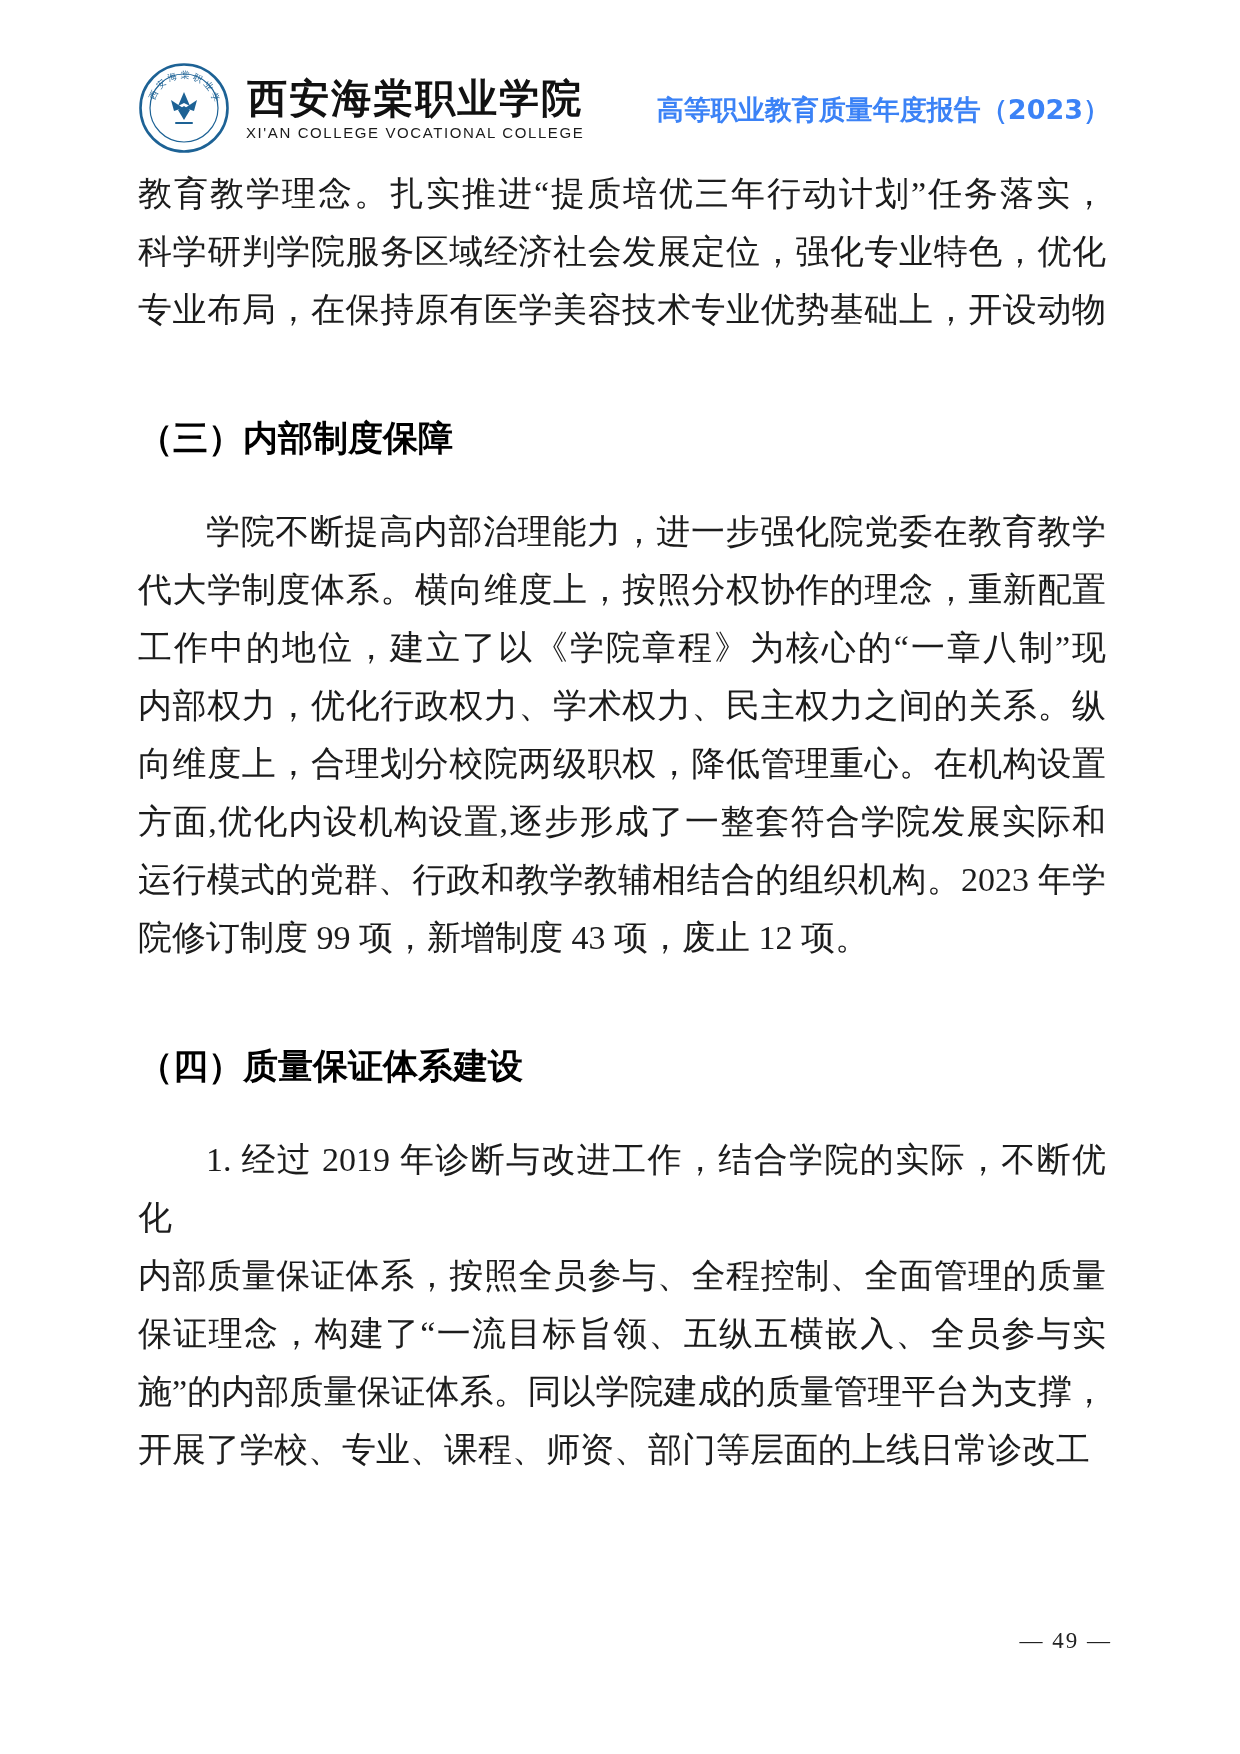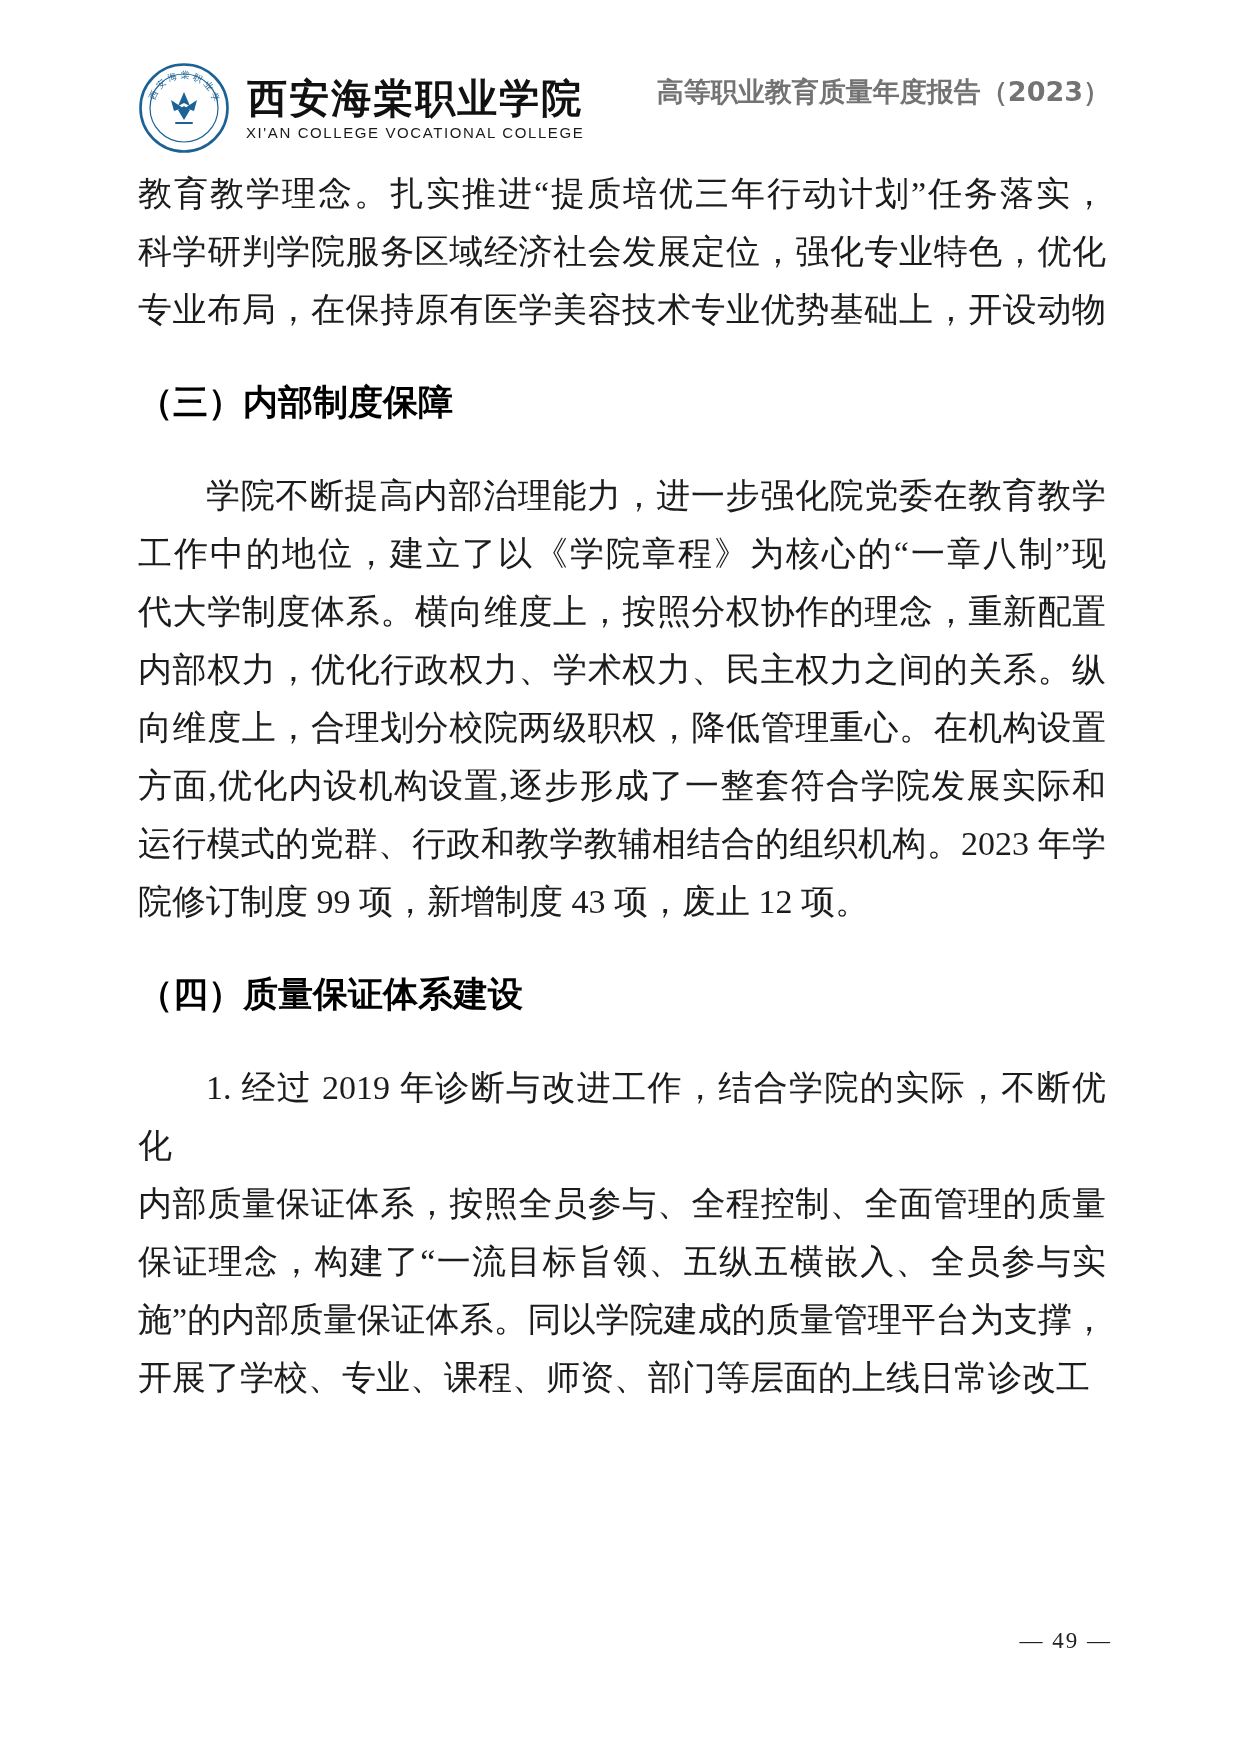--- a/index.html
+++ b/index.html
@@ -26,42 +26,42 @@
     letter-spacing:2px;color:#111;white-space:nowrap;
   }
   .en-name{
     font-family:"Liberation Sans","DejaVu Sans",sans-serif;
     font-size:15px;letter-spacing:1.6px;color:#1a1a1a;
     margin-top:4px;white-space:nowrap;
   }
   .report-title{
     margin-left:auto;
     font-family:"DejaVu Sans","Liberation Sans",sans-serif;
-    font-weight:bold;font-size:27px;color:#737373;
-    white-space:nowrap;align-self:flex-start;margin-top:12px;
+    font-weight:bold;font-size:27px;color:#3b82f6;
+    white-space:nowrap;align-self:flex-start;margin-top:30px;
   }
   
   .body-text{
     position:absolute;top:165px;left:138px;width:968px;
     font-size:34px;line-height:58px;color:#1c1c1c;
   }
   .para{margin:0;}
   .line{
     text-align:justify;
     -moz-text-align-last:justify;
     text-align-last:justify;
     white-space:normal;
   }
   .line.last{
     -moz-text-align-last:left;
     text-align-last:left;
   }
   .line.indent{text-indent:2em;}
   .sec-heading{
-    margin:42px 0 44px 0;
+    margin:78px 0 44px 0;
     font-family:"DejaVu Sans","Liberation Sans",sans-serif;
     font-weight:bold;font-size:35px;line-height:42px;color:#000;
   }
   .para + .para, .sec-heading + .para{margin-top:0;}
   
   .footer{
     position:absolute;top:1628px;right:128px;
     font-family:"Liberation Serif","DejaVu Serif",serif;
     font-size:23px;color:#222;letter-spacing:2px;text-align:center;
   }
@@ -100,22 +100,22 @@
 
   <div class="body-text">
       <div class="para">
         <div class="line">教育教学理念。扎实推进“提质培优三年行动计划”任务落实，</div>
         <div class="line">科学研判学院服务区域经济社会发展定位，强化专业特色，优化</div>
         <div class="line">专业布局，在保持原有医学美容技术专业优势基础上，开设动物</div>
       </div>
       <h2 class="sec-heading">（三）内部制度保障</h2>
       <div class="para">
         <div class="line indent">学院不断提高内部治理能力，进一步强化院党委在教育教学</div>
+        <div class="line">代大学制度体系。横向维度上，按照分权协作的理念，重新配置</div>
         <div class="line">工作中的地位，建立了以《学院章程》为核心的“一章八制”现</div>
-        <div class="line">代大学制度体系。横向维度上，按照分权协作的理念，重新配置</div>
         <div class="line">内部权力，优化行政权力、学术权力、民主权力之间的关系。纵</div>
         <div class="line">向维度上，合理划分校院两级职权，降低管理重心。在机构设置</div>
         <div class="line">方面,优化内设机构设置,逐步形成了一整套符合学院发展实际和</div>
         <div class="line">运行模式的党群、行政和教学教辅相结合的组织机构。2023 年学</div>
         <div class="line last">院修订制度 99 项，新增制度 43 项，废止 12 项。</div>
       </div>
       <h2 class="sec-heading">（四）质量保证体系建设</h2>
       <div class="para">
         <div class="line indent">1. 经过 2019 年诊断与改进工作，结合学院的实际，不断优化</div>
         <div class="line">内部质量保证体系，按照全员参与、全程控制、全面管理的质量</div>

